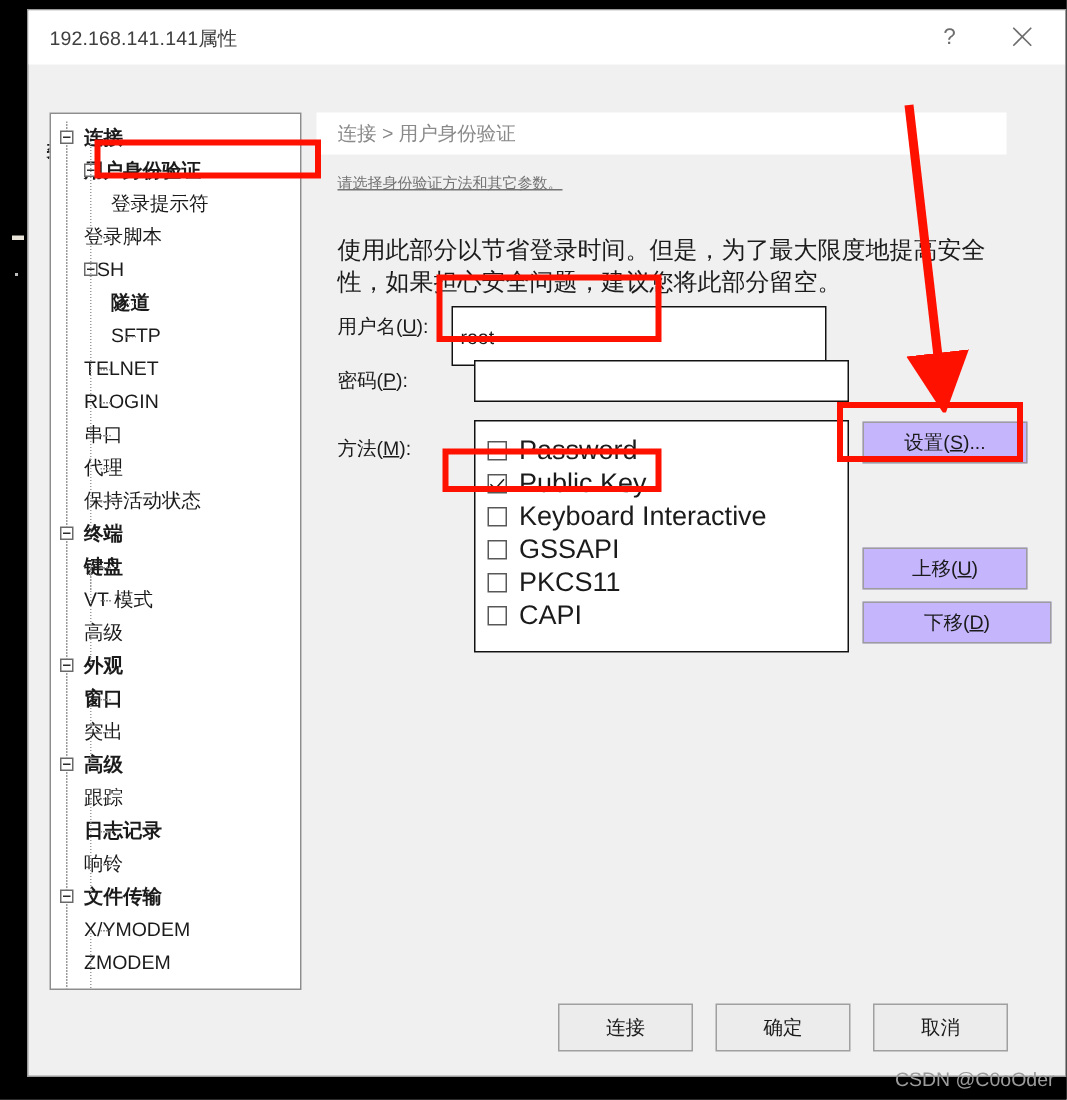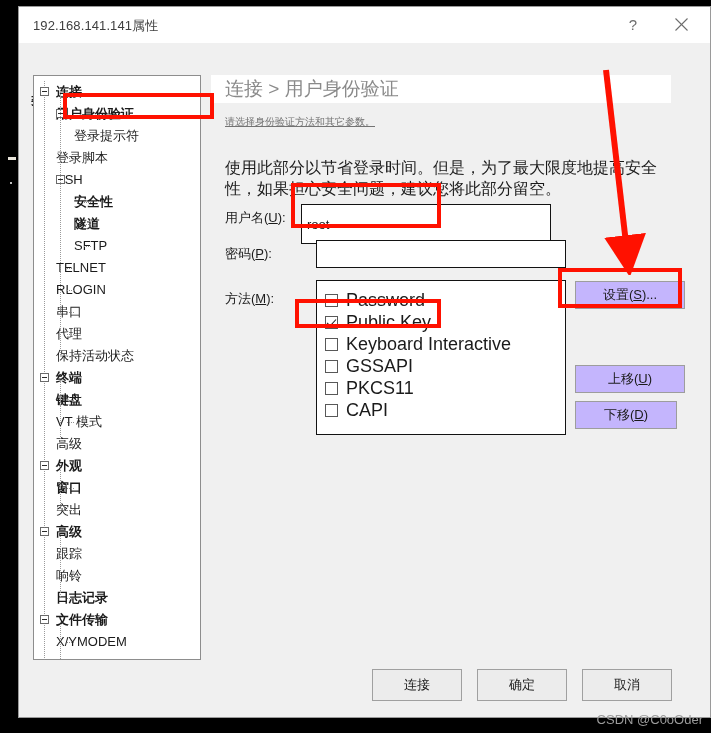--- a/index.html
+++ b/index.html
@@ -145,21 +145,21 @@
     right: 10px;
     height: 585px;
   }
   #breadcrumb {
     position: absolute;
     left: 0; top: 0;
     width: 460px;
     height: 28px;
     line-height: 28px;
     background: #ffffff;
-    font-size: 19px;
+    font-size: 13px;
     color: #8a8a8a;
     padding-left: 14px;
     box-sizing: border-box;
     white-space: nowrap;
   }
   #desc1 {
     position: absolute;
     left: 14px;
     top: 40px;
     font-size: 10px;
@@ -246,21 +246,21 @@
     box-sizing: border-box;
     font-family: "Liberation Sans", sans-serif;
     font-size: 13px;
     color: #1b1b1b;
     text-align: center;
     cursor: default;
   }
   .sbtn u { text-decoration: underline; }
   #btn-settings { left: 364px; top: 206px; width: 110px; height: 28px; line-height: 26px; }
   #btn-up       { left: 364px; top: 290px; width: 110px; height: 28px; line-height: 26px; }
-  #btn-down     { left: 364px; top: 326px; width: 102px; height: 28px; line-height: 26px; }
+  #btn-down     { left: 364px; top: 326px; width: 126px; height: 28px; line-height: 26px; }
 
   
   #bottom-bar {
     position: absolute;
     left: 0;
     bottom: 14px;
     width: 100%;
     height: 34px;
   }
   .bbtn {
@@ -337,39 +337,38 @@
 
     <div id="category-label"><span>类别(</span><u>C</u><span>):</span></div>
 
     <div id="tree-panel">
         <div class="vline" style="left: 10px; top: 5px; height: 583px;"></div>
         <div class="tnode lvl0 bold"><span class="expander"></span><span class="lbl">连接</span></div>
         <div class="tnode lvl1 bold sel"><span class="expander"></span><span class="lbl">用户身份验证</span></div>
         <div class="tnode lvl2"><span class="dots-h"></span><span class="lbl">登录提示符</span></div>
         <div class="tnode lvl1"><span class="dots-h"></span><span class="lbl">登录脚本</span></div>
         <div class="tnode lvl1"><span class="expander"></span><span class="lbl">SSH</span></div>
-        <div class="tnode lvl2 bold"><span class="dots-h"></span><span class="lbl">安全性</span></div>
         <div class="tnode lvl2 bold"><span class="dots-h"></span><span class="lbl">隧道</span></div>
         <div class="tnode lvl2"><span class="dots-h"></span><span class="lbl">SFTP</span></div>
         <div class="tnode lvl1"><span class="dots-h"></span><span class="lbl">TELNET</span></div>
         <div class="tnode lvl1"><span class="dots-h"></span><span class="lbl">RLOGIN</span></div>
         <div class="tnode lvl1"><span class="dots-h"></span><span class="lbl">串口</span></div>
         <div class="tnode lvl1"><span class="dots-h"></span><span class="lbl">代理</span></div>
         <div class="tnode lvl1"><span class="dots-h"></span><span class="lbl">保持活动状态</span></div>
         <div class="tnode lvl0 bold"><span class="expander"></span><span class="lbl">终端</span></div>
         <div class="tnode lvl1 bold"><span class="dots-h"></span><span class="lbl">键盘</span></div>
         <div class="tnode lvl1"><span class="dots-h"></span><span class="lbl">VT 模式</span></div>
         <div class="tnode lvl1"><span class="dots-h"></span><span class="lbl">高级</span></div>
         <div class="tnode lvl0 bold"><span class="expander"></span><span class="lbl">外观</span></div>
         <div class="tnode lvl1 bold"><span class="dots-h"></span><span class="lbl">窗口</span></div>
         <div class="tnode lvl1"><span class="dots-h"></span><span class="lbl">突出</span></div>
         <div class="tnode lvl0 bold"><span class="expander"></span><span class="lbl">高级</span></div>
         <div class="tnode lvl1"><span class="dots-h"></span><span class="lbl">跟踪</span></div>
+        <div class="tnode lvl1 bold"><span class="dots-h"></span><span class="lbl">日志记录</span></div>
         <div class="tnode lvl1"><span class="dots-h"></span><span class="lbl">响铃</span></div>
-        <div class="tnode lvl1 bold"><span class="dots-h"></span><span class="lbl">日志记录</span></div>
         <div class="tnode lvl0 bold"><span class="expander"></span><span class="lbl">文件传输</span></div>
         <div class="tnode lvl1"><span class="dots-h"></span><span class="lbl">X/YMODEM</span></div>
         <div class="tnode lvl1"><span class="lbl">ZMODEM</span></div>
         <div class="vline" style="left: 26px; top: 16px; height: 264px;"></div>
         <div class="vline" style="left: 26px; top: 302px; height: 66px;"></div>
         <div class="vline" style="left: 26px; top: 390px; height: 44px;"></div>
         <div class="vline" style="left: 26px; top: 456px; height: 66px;"></div>
         <div class="vline" style="left: 26px; top: 544px; height: 44px;"></div>
       </div>
 

